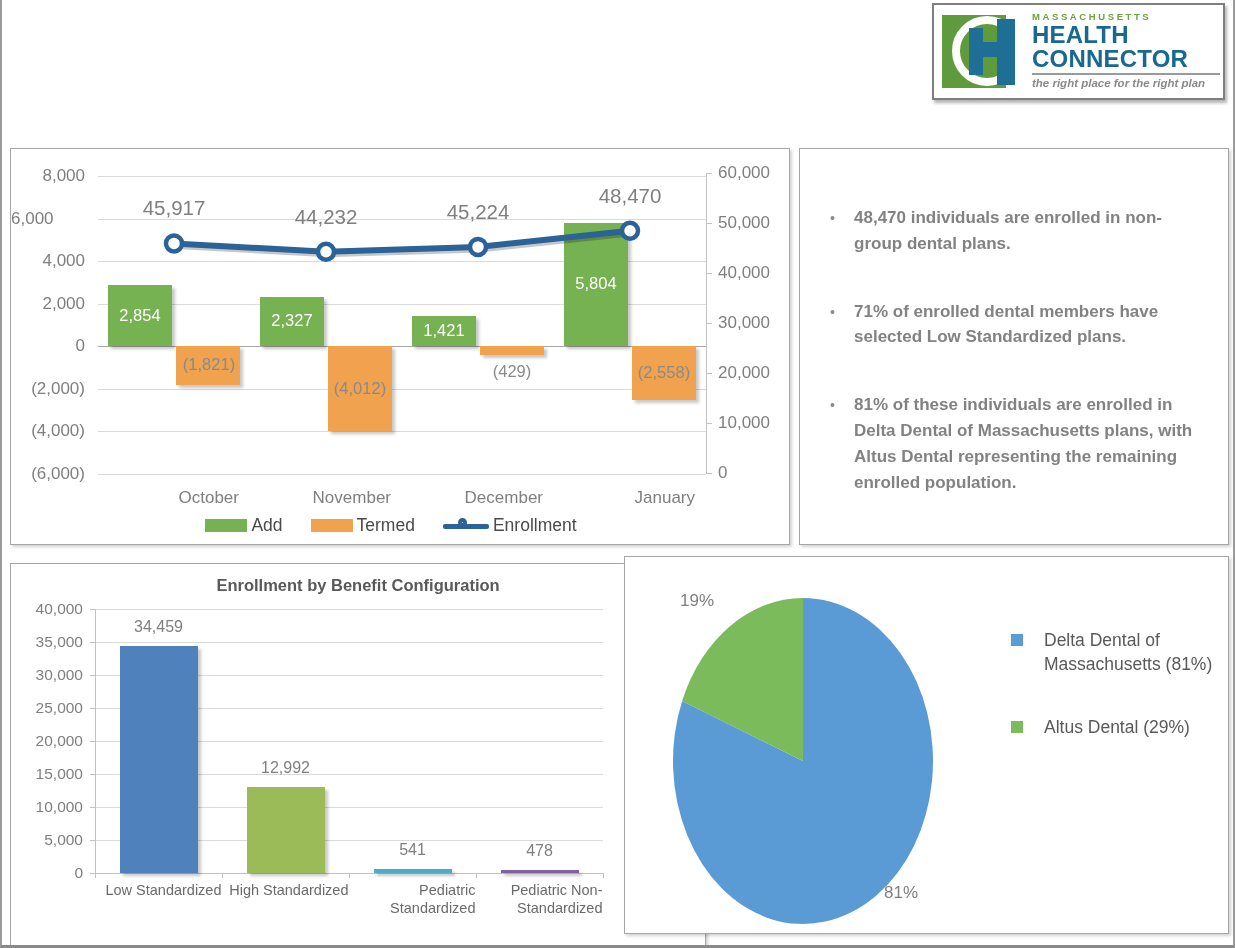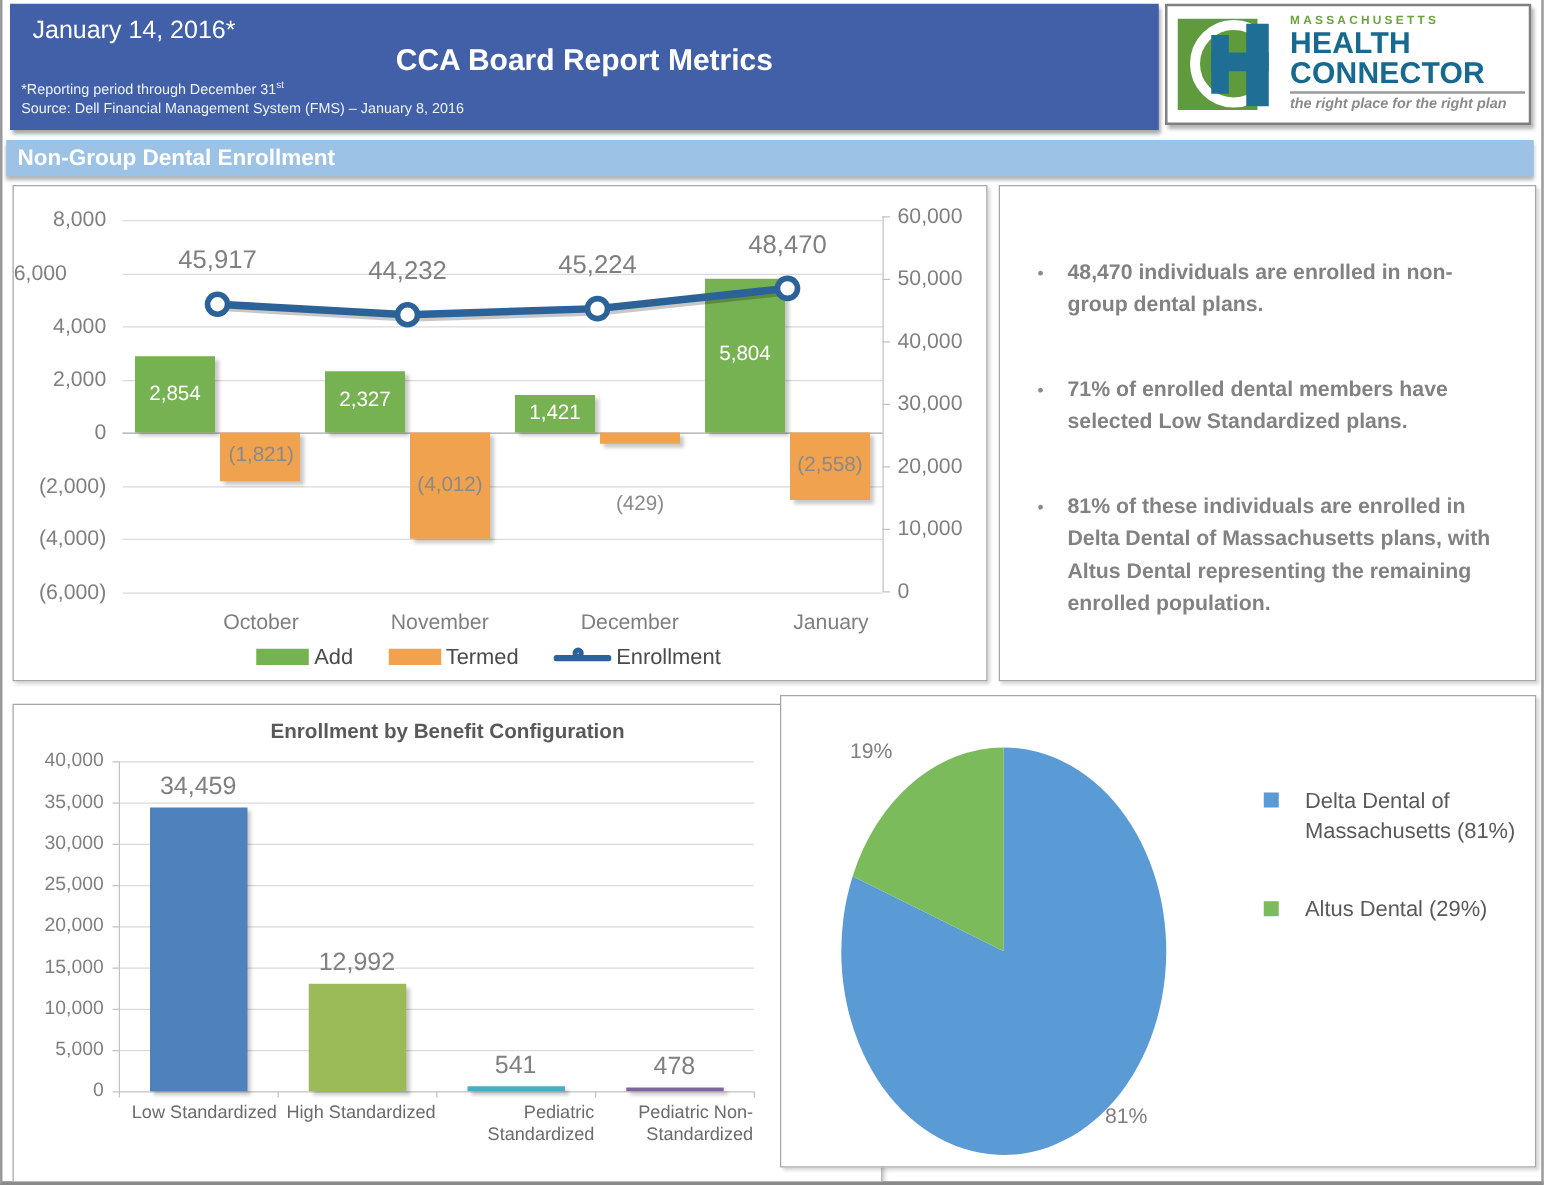--- a/index.html
+++ b/index.html
@@ -41,21 +41,21 @@
   .gridline { position:absolute; height:1px; background:#DADADA; }
   .gridline.zero { background:#A8A8A8; }
   .axline { position:absolute; background:#C2C2C2; }
   .tick-label { position:absolute; color:#7f7f7f; font-size:17px; white-space:nowrap; }
   .tick-label.sm { font-size:15.5px; }
   .bar { position:absolute; box-shadow:3px 3px 3px rgba(0,0,0,.22); }
   .bar-label { position:absolute; font-size:16.5px; text-align:center; white-space:nowrap; }
   .cat-label { position:absolute; color:#7f7f7f; font-size:17px; text-align:right; }
   .cat-label.sm { font-size:14.5px; color:#6b6b6b; line-height:1.25; white-space:pre-line; }
   .big-label { position:absolute; color:#7f7f7f; font-size:20.5px; text-align:center; }
-  .val-label { position:absolute; color:#7f7f7f; font-size:20px; text-align:center; }
+  .val-label { position:absolute; color:#7f7f7f; font-size:16px; text-align:center; }
   .chart-title { position:absolute; text-align:center; color:#595959; font-size:16.5px; font-weight:bold; }
 
   
   .legend { position:absolute; left:0; right:0; top:366px; display:flex; justify-content:center; align-items:center; gap:10px; }
   .legend-item { display:flex; align-items:center; color:#4a4a4a; font-size:17.5px; margin-right:18px; }
   .swatch { width:42px; height:13px; margin-right:4px; }
   .line-marker { position:relative; width:46px; height:18px; margin-right:4px; }
   .line-marker .lm-line { position:absolute; left:0; right:0; top:7px; height:5px; border-radius:2px; }
   .line-marker .lm-dot { position:absolute; left:15px; top:1px; width:9px; height:9px; border-radius:50%; background:#fff; border-style:solid; border-width:4px; }
 
@@ -72,45 +72,38 @@
   .pie-legend-label { color:#595959; font-size:17.5px; line-height:1.35; white-space:pre-line;margin-left:16px; }
 
   .pct-label { position:absolute; color:#7f7f7f; font-size:17px; text-align:center; width:60px; }
   svg { position:absolute; left:0; top:0; pointer-events:none; }
 </style>
 </head>
 <body>
 
 <div class="page">
 
-  <div class="hdr">
-    <div class="hdr-date">January 14, 2016*</div>
-    <div class="hdr-title">CCA Board Report Metrics</div>
-    <div class="hdr-foot f1"><span>*Reporting period through December 31</span><sup>st</sup></div>
-    <div class="hdr-foot f2">Source: Dell Financial Management System (FMS) – January 8, 2016</div>
-  </div>
 
   <div class="logo-box">
     <svg class="logo-art" width="86" height="80" viewBox="0 0 86 80">
       <rect x="0" y="3" width="64" height="73" fill="#5F9B3C"></rect>
       <circle cx="45" cy="39" r="31" fill="none" stroke="#ffffff" stroke-width="8"></circle>
       <rect x="27" y="16" width="14" height="47" fill="#1E6E96"></rect>
       <rect x="55" y="7" width="18" height="66" fill="#1E6E96"></rect>
       <rect x="27" y="30" width="46" height="15" fill="#1E6E96"></rect>
     </svg>
     <div class="logo-text">
       <div class="logo-region">MASSACHUSETTS</div>
       <div class="logo-name">HEALTH</div>
       <div class="logo-name">CONNECTOR</div>
       <div class="logo-rule"></div>
       <div class="logo-tag">the right place for the right plan</div>
     </div>
   </div>
 
-  <div class="section-bar">Non-Group Dental Enrollment</div>
 
   <div class="panel p-combo">
     <div id="combo-plot" style="position:absolute; inset:0;">
         <div class="gridline" style="left: 87px; width: 608px; top: 27px;"></div>
         <div class="tick-label" style="left: 0px; width: 74px; text-align: right; top: 17px;">8,000</div>
         <div class="gridline" style="left: 87px; width: 608px; top: 69.5px;"></div>
         <div class="tick-label" style="left: 0px; width: 74px; text-align: left; top: 59.5px;">6,000</div>
         <div class="gridline" style="left: 87px; width: 608px; top: 112px;"></div>
         <div class="tick-label" style="left: 0px; width: 74px; text-align: right; top: 102px;">4,000</div>
         <div class="gridline" style="left: 87px; width: 608px; top: 154.5px;"></div>
@@ -146,21 +139,21 @@
         <div class="cat-label" style="left: 98px; width: 130px; top: 339px;">October</div>
         <div class="bar" style="left: 249px; width: 64px; top: 147.6px; height: 49.4px; background: rgb(118, 177, 82);"></div>
         <div class="bar-label" style="left: 249px; width: 64px; top: 162.3px; color: rgb(255, 255, 255);">2,327</div>
         <div class="bar" style="left: 317px; width: 64px; top: 197px; height: 85.3px; background: rgb(240, 162, 78);"></div>
         <div class="bar-label" style="left: 317px; width: 64px; top: 229.6px; color: rgb(138, 138, 138);">(4,012)</div>
         <div class="big-label" style="left: 250px; width: 130px; top: 55.8px;">44,232</div>
         <div class="cat-label" style="left: 250px; width: 130px; top: 339px;">November</div>
         <div class="bar" style="left: 401px; width: 64px; top: 166.8px; height: 30.2px; background: rgb(118, 177, 82);"></div>
         <div class="bar-label" style="left: 401px; width: 64px; top: 171.9px; color: rgb(255, 255, 255);">1,421</div>
         <div class="bar" style="left: 469px; width: 64px; top: 197px; height: 9.1px; background: rgb(240, 162, 78);"></div>
-        <div class="bar-label" style="left: 469px; width: 64px; top: 213.1px; color: rgb(138, 138, 138); margin-top: 32px;">(429)</div>
+        <div class="bar-label" style="left: 469px; width: 64px; top: 213.1px; color: rgb(138, 138, 138);">(429)</div>
         <div class="big-label" style="left: 402px; width: 130px; top: 50.9px;">45,224</div>
         <div class="cat-label" style="left: 402px; width: 130px; top: 339px;">December</div>
         <div class="bar" style="left: 553px; width: 64px; top: 73.7px; height: 123.3px; background: rgb(118, 177, 82);"></div>
         <div class="bar-label" style="left: 553px; width: 64px; top: 125.3px; color: rgb(255, 255, 255);">5,804</div>
         <div class="bar" style="left: 621px; width: 64px; top: 197px; height: 54.4px; background: rgb(240, 162, 78);"></div>
         <div class="bar-label" style="left: 621px; width: 64px; top: 214.2px; color: rgb(138, 138, 138);">(2,558)</div>
         <div class="big-label" style="left: 554px; width: 130px; top: 34.7px;">48,470</div>
         <div class="cat-label" style="left: 554px; width: 130px; top: 339px;">January</div>
         <svg width="778" height="362">
           <polyline points="165,96.9 317,105.3 469,100.4 621,84.2" fill="none" stroke="rgba(0,0,0,.22)" stroke-width="6"></polyline>

